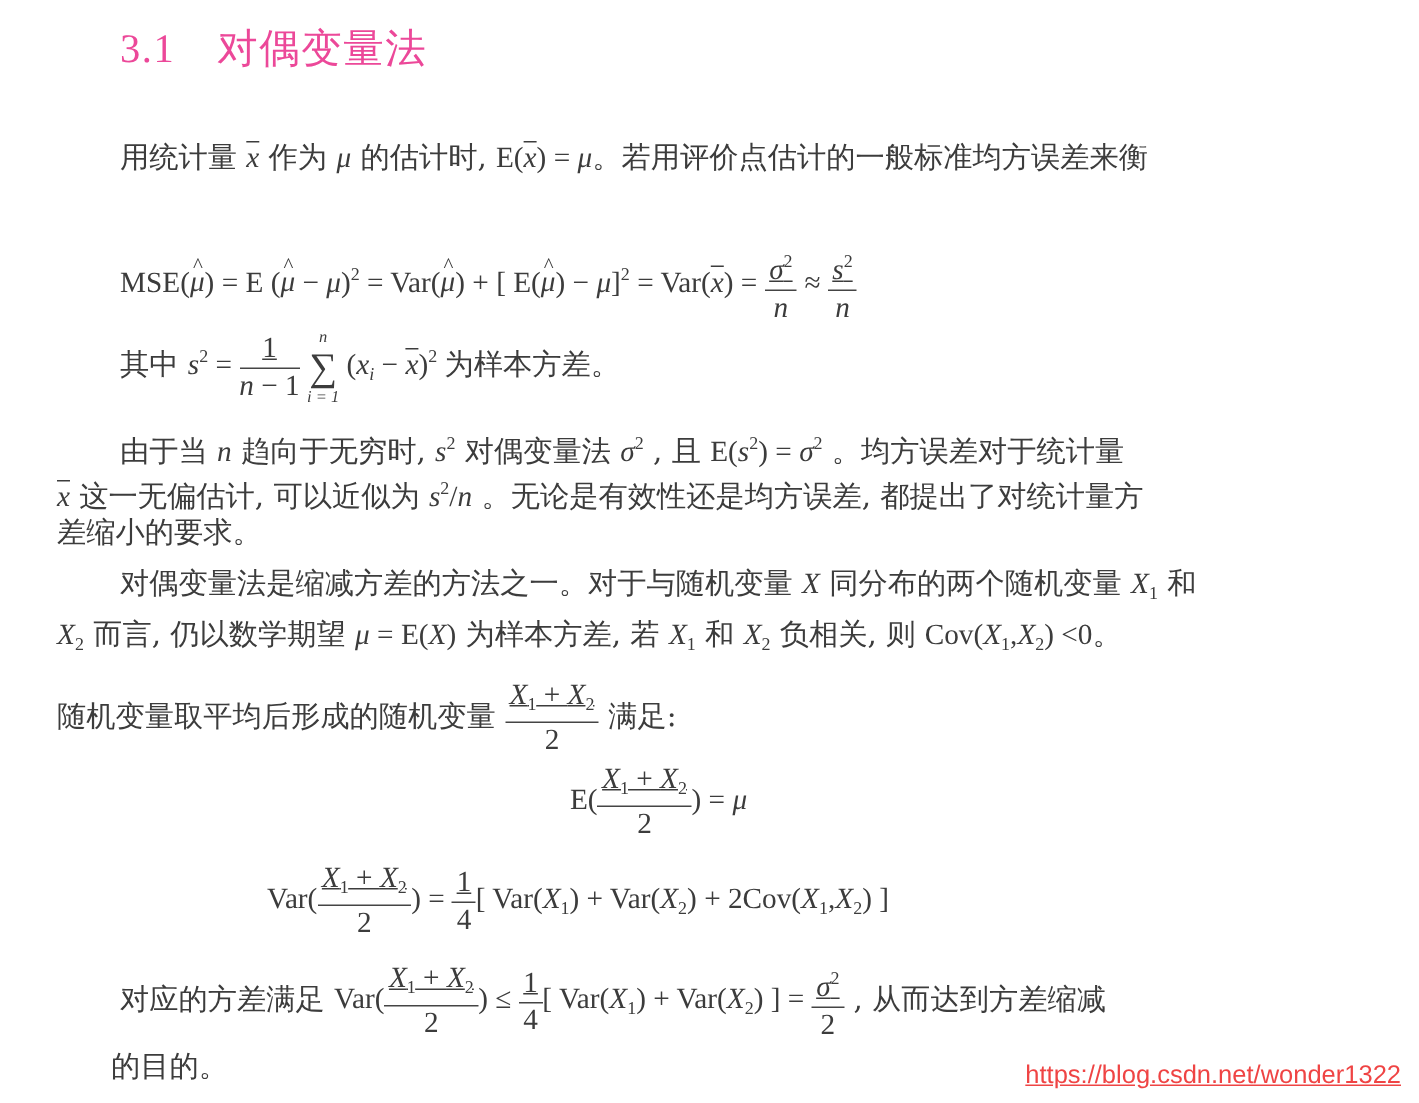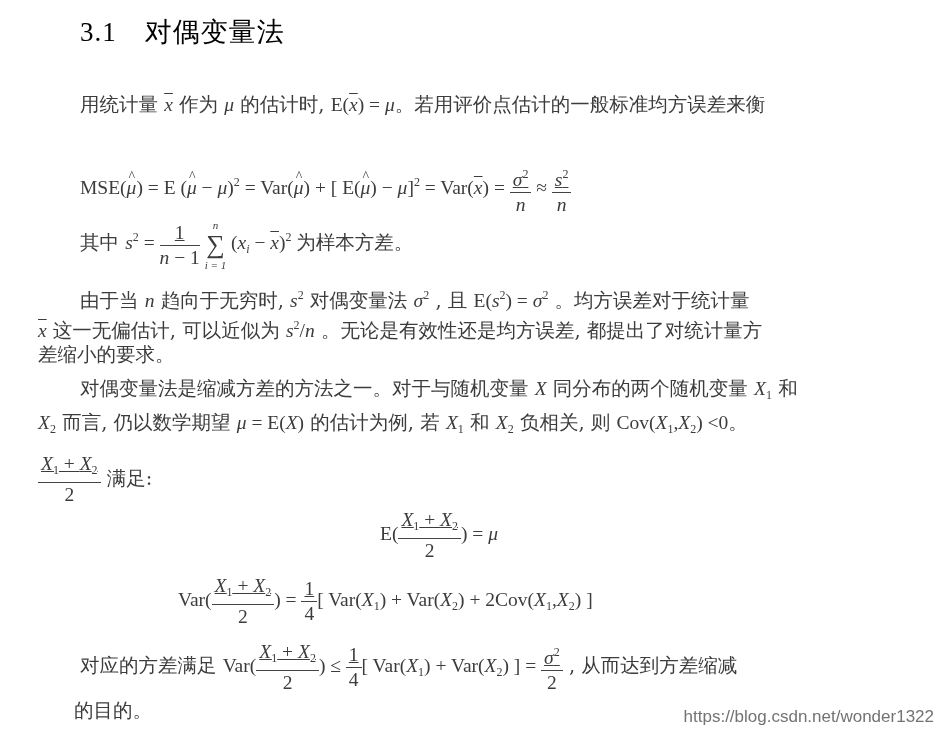--- a/index.html
+++ b/index.html
@@ -3,37 +3,37 @@
 <meta charset="utf-8">
 <style>
   html, body { margin: 0; padding: 0; }
   body {
     width: 946px; height: 735px; background: #ffffff; overflow: hidden;
     position: relative; color: #333333;
     font-family: "DejaVu Serif", "Liberation Serif", serif;
   }
   .page { position: absolute; left: 0; top: 0; width: 946px; height: 735px; }
   .abs { position: absolute; white-space: nowrap; }
-  .title { left: 80px; top: 14px; font-size: 27px; color: #000000; letter-spacing: 1px; }
+  .title { left: 80px; top: 14px; font-size: 27px; color: #ec4899; letter-spacing: 1px; }
   .title .num { font-family: "Liberation Serif", serif; margin-right: 28px; }
   .line { font-size: 19.5px; line-height: 26px; color: #3c3c3c; }
   .m { font-family: "Liberation Serif", serif; }
   .i { font-family: "Liberation Serif", serif; font-style: italic; }
   .ov { text-decoration: overline; }
   sup, sub { font-size: 12px; font-family: "Liberation Serif", serif; }
   sup { vertical-align: 8px; } sub { vertical-align: -4px; }
   .frac { display: inline-block; vertical-align: middle; text-align: center; font-family: "Liberation Serif", serif; }
   .frac .n { display: block; border-bottom: 1px solid #444; padding: 0 3px; line-height: 24px; text-decoration: underline; }
   .frac .d { display: block; line-height: 24px; }
   .hat { position: relative; display: inline-block; }
   .hat::before { content: "^"; position: absolute; left: 2px; top: -11px; font-size: 14px; font-style: normal; }
   .sum { display: inline-block; vertical-align: middle; text-align: center; font-family: "Liberation Serif", serif; line-height: 14px; }
   .sum .sym { display: block; font-size: 26px; line-height: 26px; }
   .sum .lim { display: block; font-size: 11px; font-style: italic; }
-  .watermark { right: 12px; bottom: 8px; font-family: "Liberation Sans", sans-serif; font-size: 17px; color: #737373; }
+  .watermark { right: 12px; bottom: 8px; font-family: "Liberation Sans", sans-serif; font-size: 17px; color: #ef4444; text-decoration: underline; }
 </style>
 </head>
 <body>
 
 <div class="page">
 
   <div class="abs title">
     <span class="num">3.1</span><span>对偶变量法</span>
   </div>
 
@@ -88,28 +88,29 @@
     <span>对偶变量法是缩减方差的方法之一。对于与随机变量</span>
     <span class="i">X</span>
     <span>同分布的两个随机变量</span>
     <span class="i">X</span><sub>1</sub>
     <span>和</span>
   </div>
   <div class="abs line" style="left:38px; top:410px;">
     <span class="i">X</span><sub>2</sub>
     <span>而言, 仍以数学期望</span>
     <span class="m"><span class="i">μ</span> = E(<span class="i">X</span>)</span>
-    <span>的估计为例, 若</span>
+    <span>为样本方差, 若</span>
     <span class="i">X</span><sub>1</sub>
     <span>和</span>
     <span class="i">X</span><sub>2</sub>
     <span>负相关, 则</span>
     <span class="m">Cov(<span class="i">X</span><sub>1</sub>,<span class="i">X</span><sub>2</sub>) &lt;0。</span>
   </div>
   <div class="abs line" style="left:38px; top:452px;">
+    <span>随机变量取平均后形成的随机变量</span>
     <span class="frac"><span class="n"><span class="i">X</span><sub>1</sub> + <span class="i">X</span><sub>2</sub></span><span class="d">2</span></span>
     <span>满足:</span>
   </div>
 
   <div class="abs line m" style="left:380px; top:508px;">
     E(<span class="frac"><span class="n"><span class="i">X</span><sub>1</sub> + <span class="i">X</span><sub>2</sub></span><span class="d">2</span></span>) = <span class="i">μ</span>
   </div>
 
   <div class="abs line m" style="left:178px; top:574px;">
     Var(<span class="frac"><span class="n"><span class="i">X</span><sub>1</sub> + <span class="i">X</span><sub>2</sub></span><span class="d">2</span></span>) =

